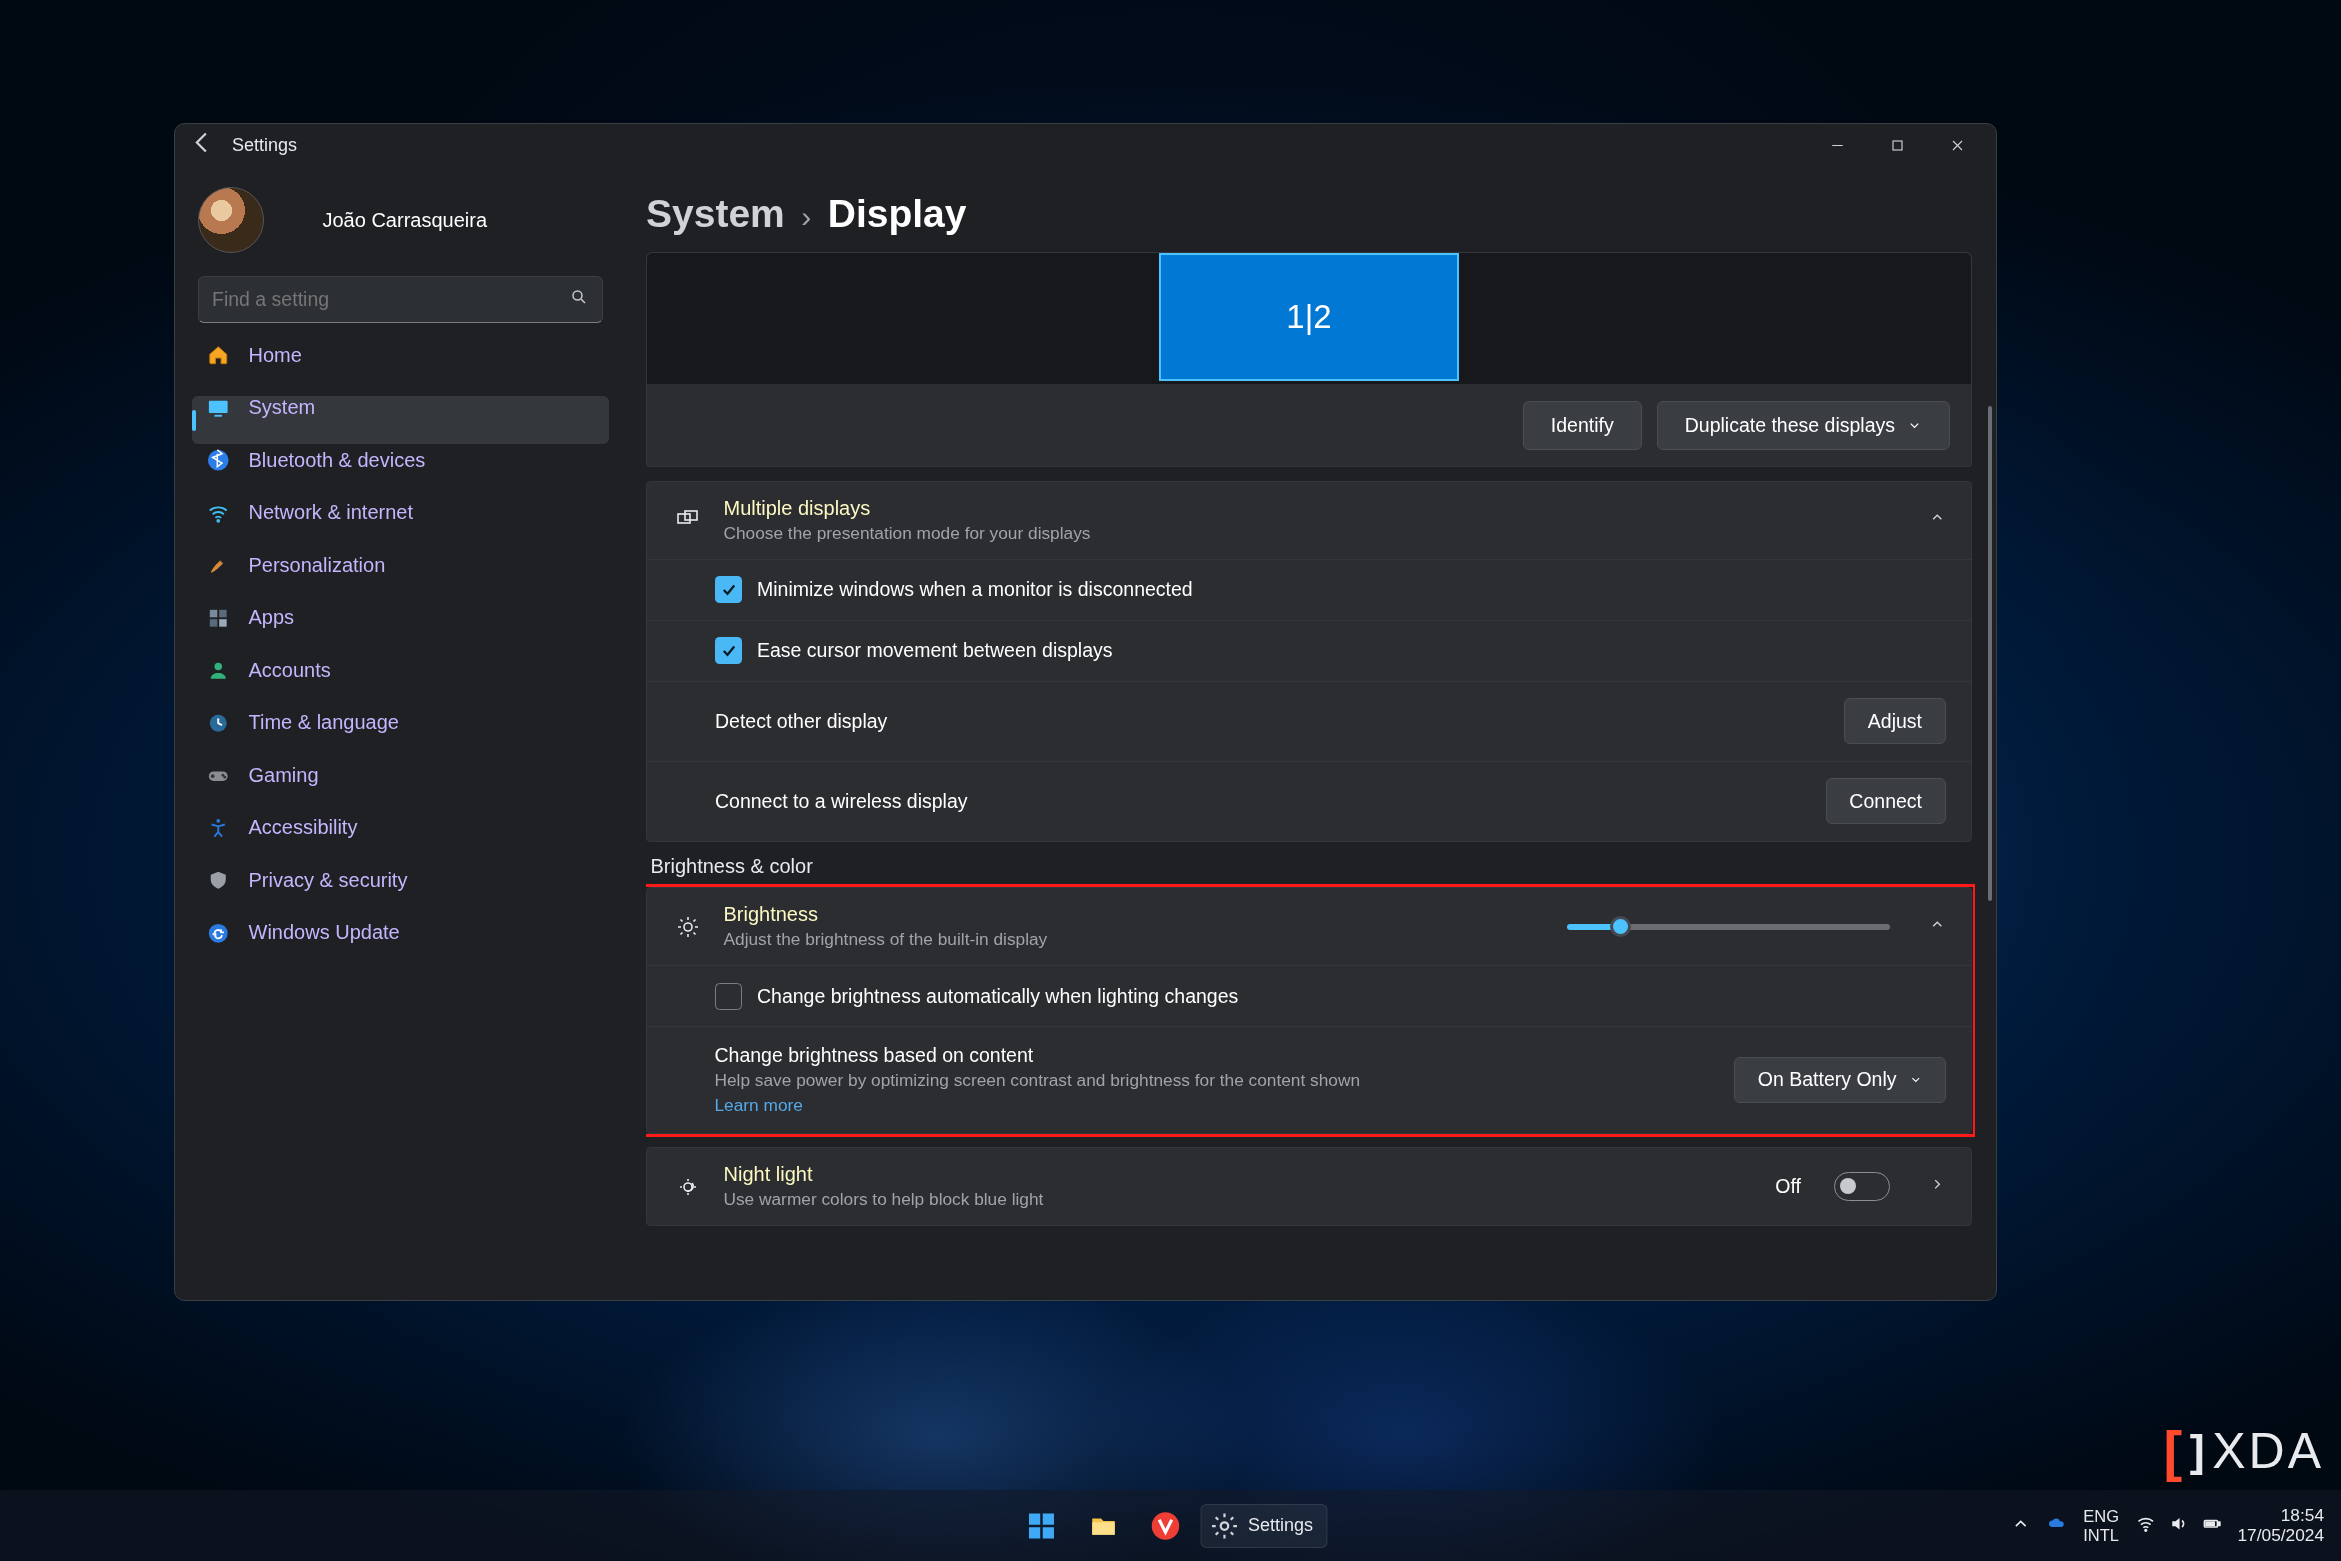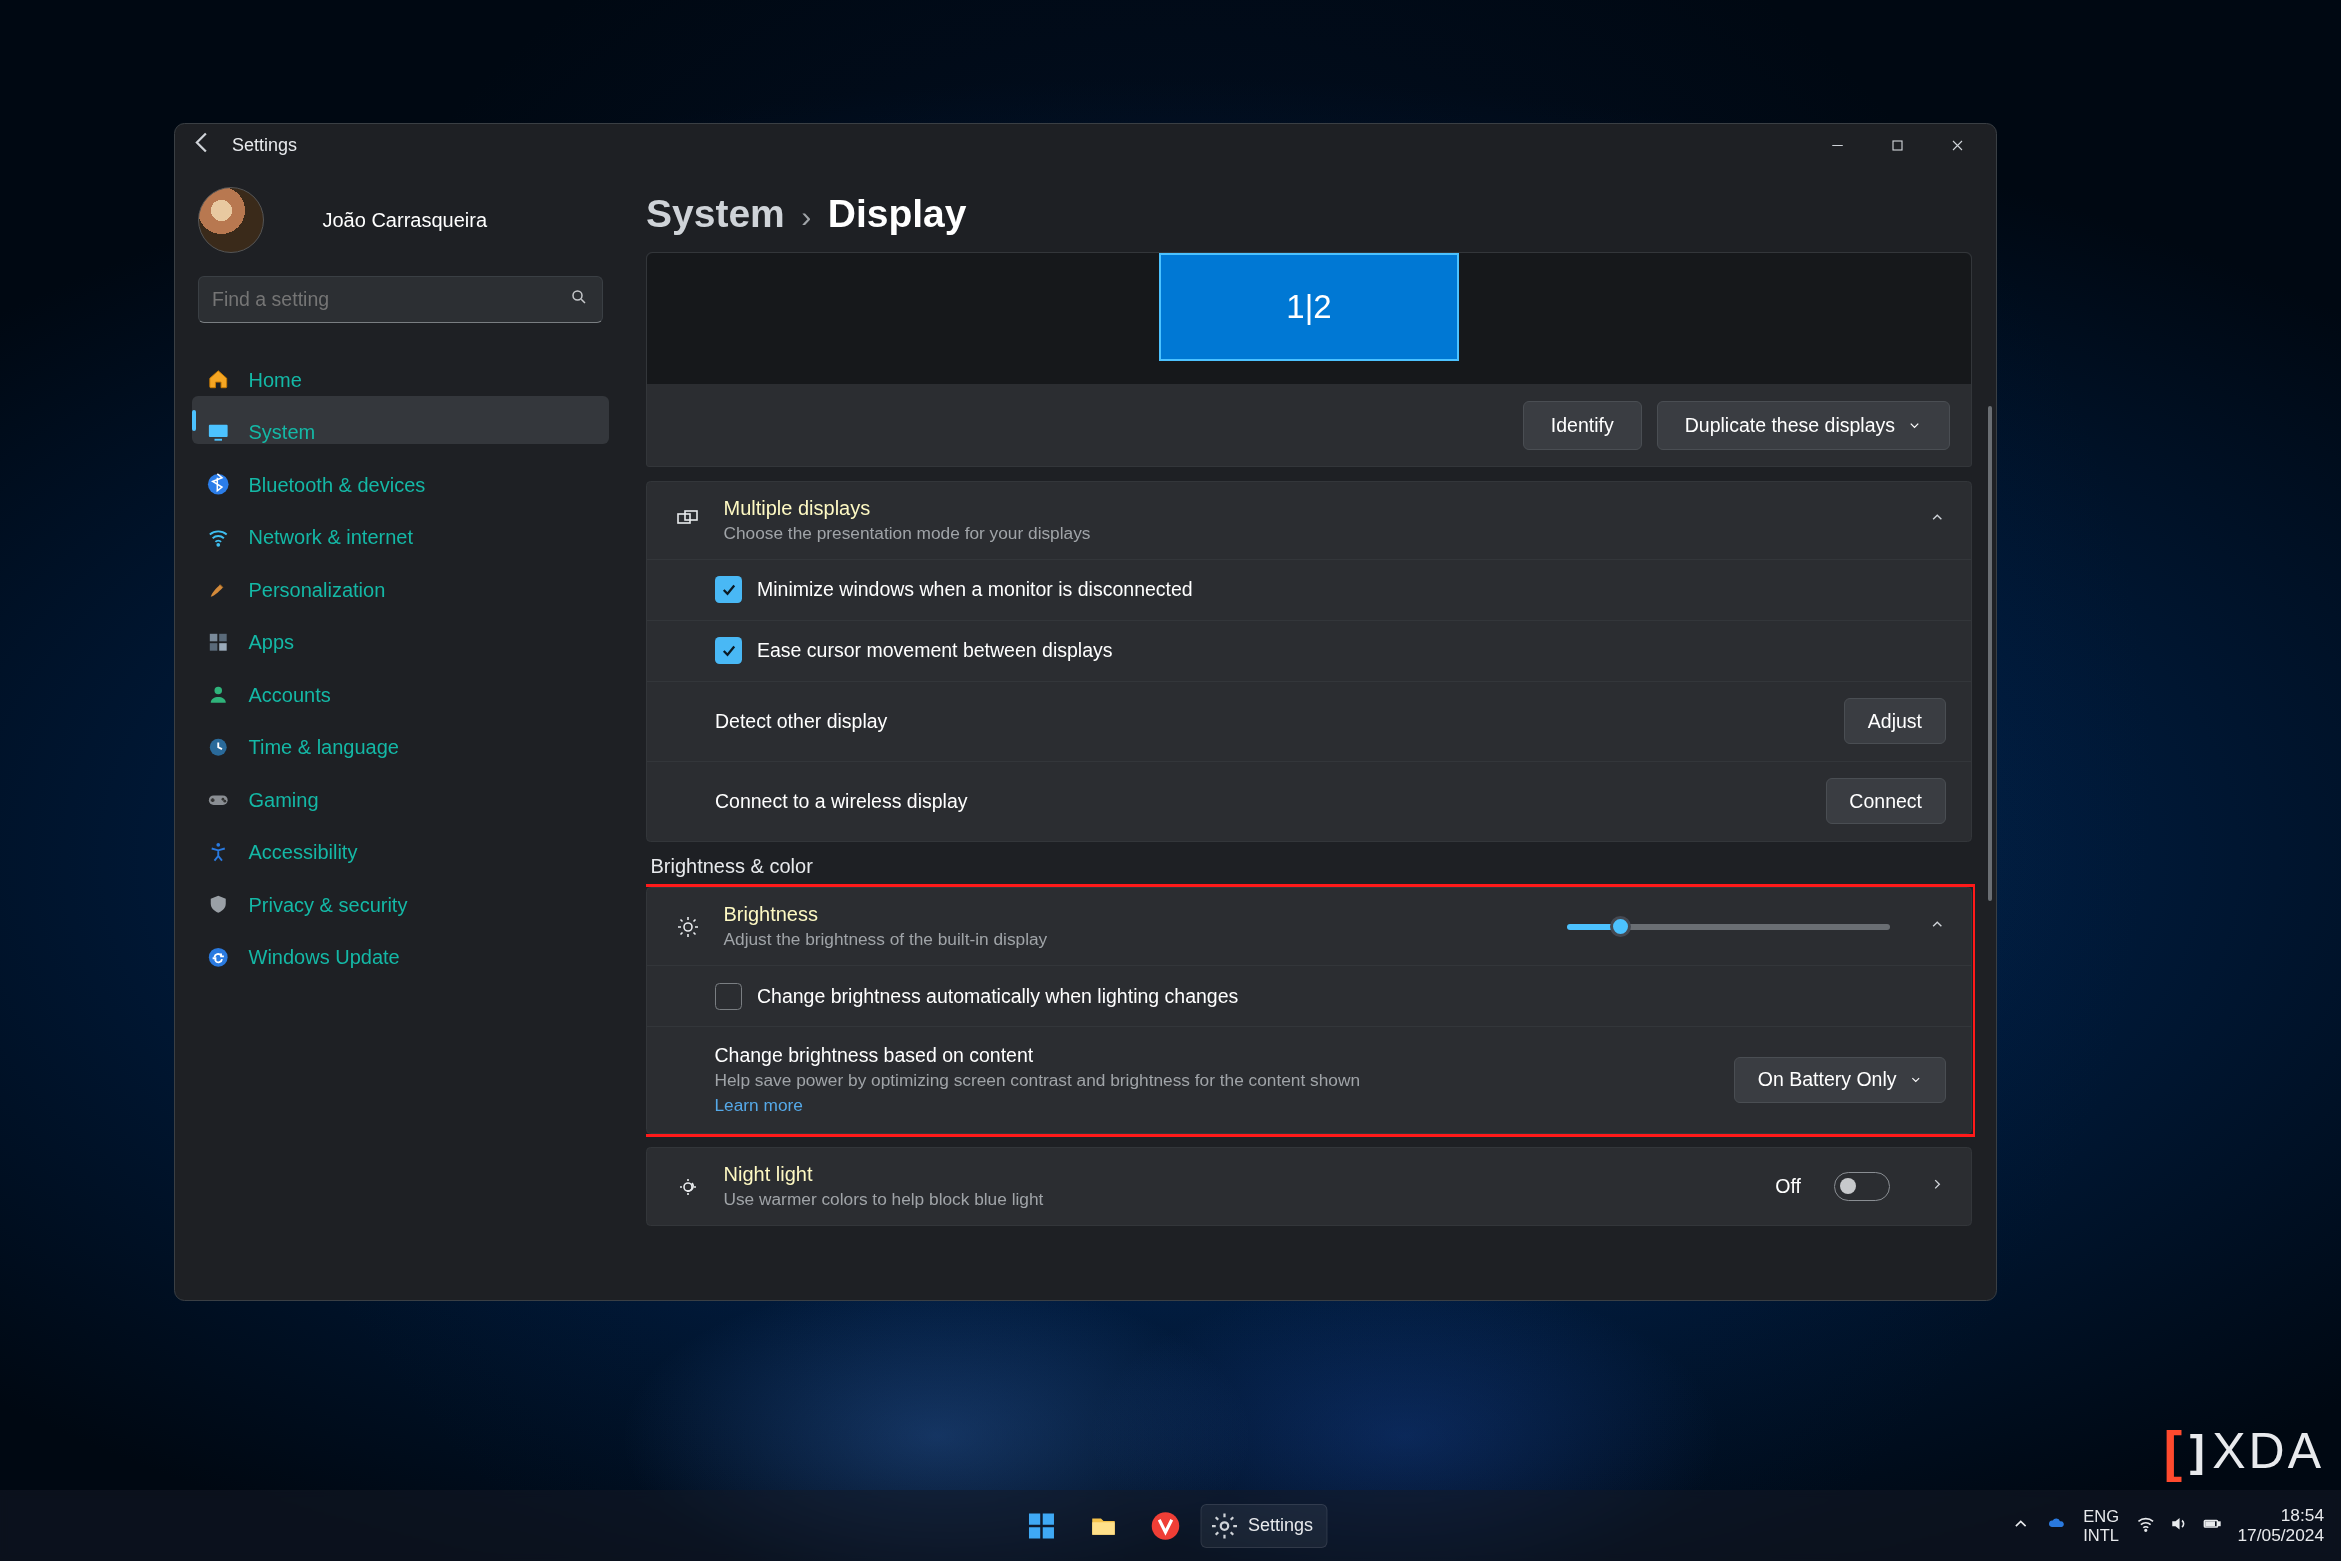--- a/index.html
+++ b/index.html
@@ -71,24 +71,24 @@
   margin: 0 6px 15px 6px;
   gap: 38px;
 }
 .searchbox input {
   flex:1; background:transparent; border:none; outline:none;
   color:#c7c9cc; font-size:19.5px;
 }
 .searchbox .icon { color:#c7c9cc; font-size:19.5px;}
 .nav { display:flex; flex-direction:column; gap:4.5px; margin-top:1.5px;}
 .nav-item {
-  display:flex; align-items:flex-end; gap:18px;
+  display:flex; align-items:flex-start; gap:18px;
   height:48px; padding:0 15px;
   border-radius:6px;
-  font-size:20px; color:#14b8a6;
+  font-size:20px; color:#c4b5fd;
 }
 .nav-item.active { background:#34373c; position:relative;}
 .nav-item.active::before {
   content:""; position:absolute; left:0; top:13.5px; bottom:13.5px; width:4.5px;
   background:#4cc2ff; border-radius:2.3px;
 }
 .nav-icon { width:24px; height:24px; display:flex; align-items:center; justify-content:center;}
 .nav-icon svg { width:22.5px; height:22.5px; }
 .main {
   flex:1; display:flex; flex-direction:column;
@@ -107,21 +107,21 @@
   margin-bottom:13.5px;
 }
 .display-canvas {
   height:131px;
   background:#16181b;
   display:flex; align-items:flex-start; justify-content:center;
   padding-top:0px;
   border-radius:6px 6px 0 0;
 }
 .monitor-tile {
-  width:300px; height:108px;
+  width:300px; height:128px;
   background:#0078d4;
   border:2.3px solid #4cc2ff;
   display:flex; align-items:center; justify-content:center;
   font-size:33px; color:#fff;
 }
 .display-actions {
   display:flex; justify-content:flex-end; gap:15px;
   padding:16.5px 21px;
 }
 .btn {

